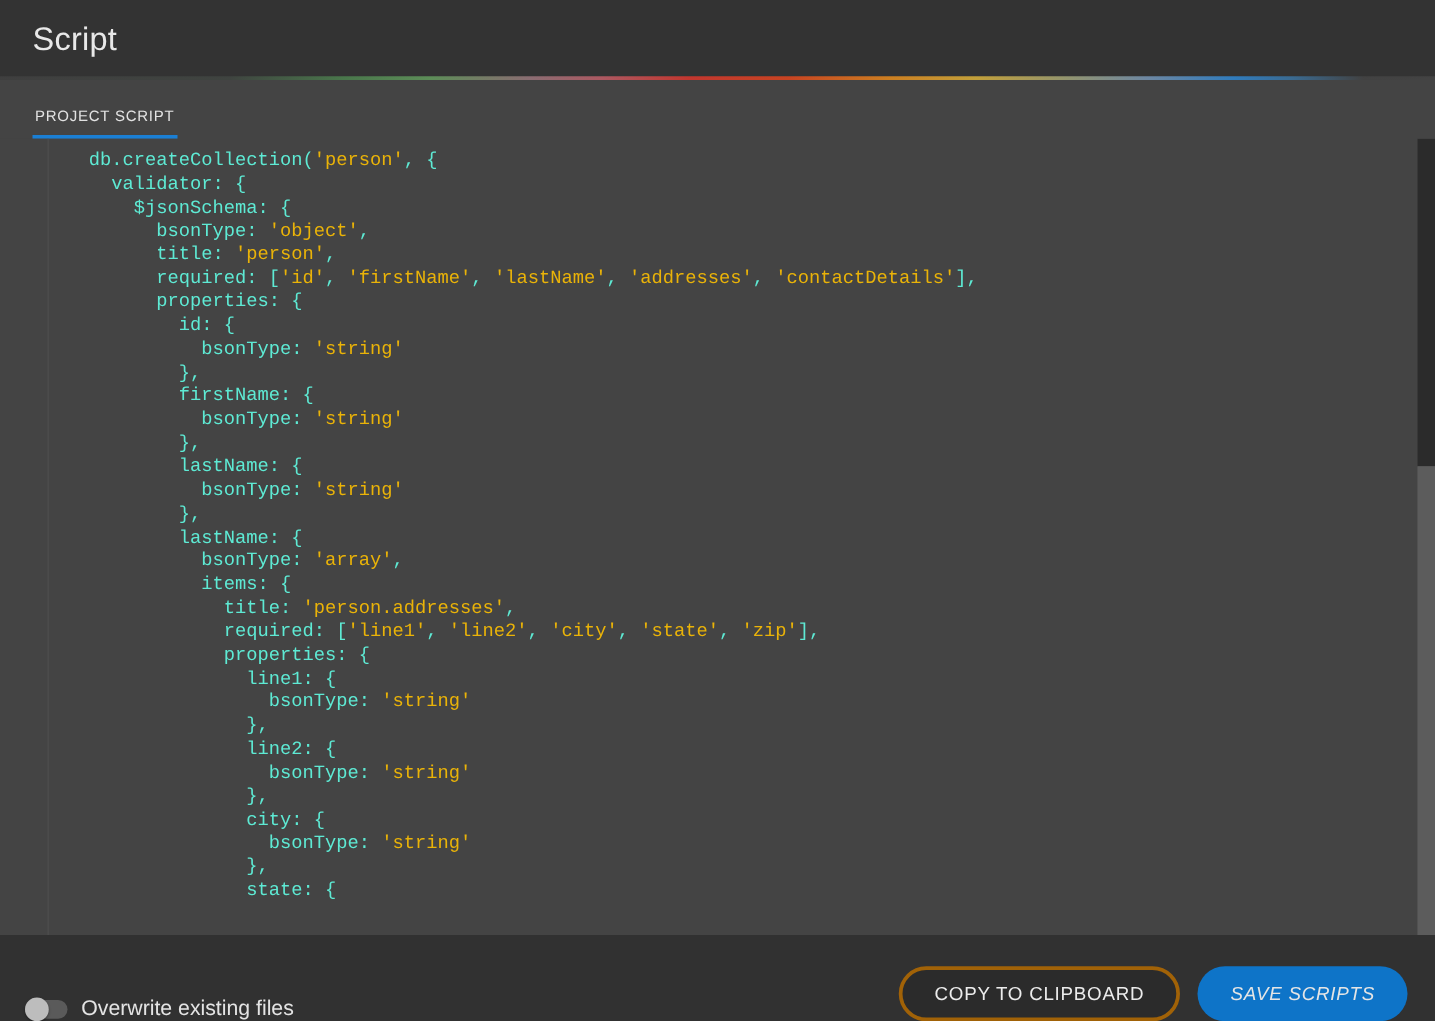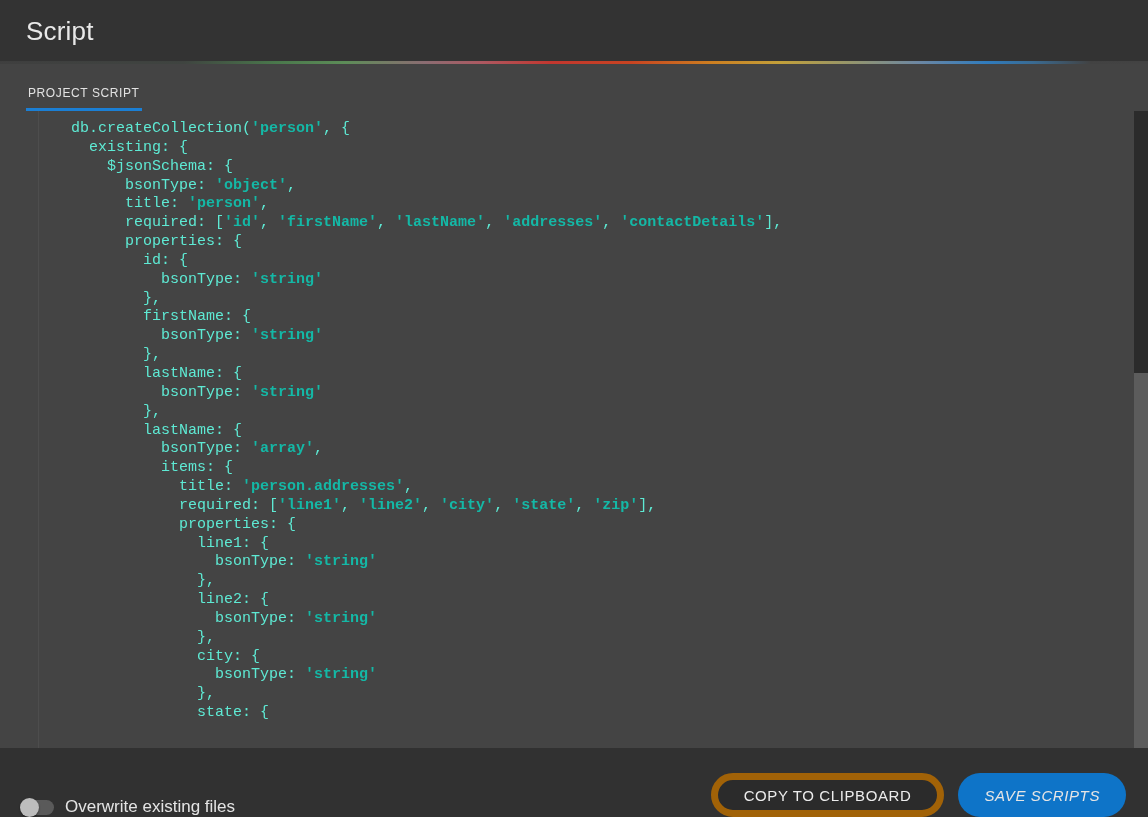--- a/index.html
+++ b/index.html
@@ -117,21 +117,21 @@
   pre.code {
     margin: 0;
     padding: 0 0 0 32px;
     font-family: "Liberation Mono", "DejaVu Sans Mono", monospace;
     font-size: 15px;
     line-height: 18.85px;
     color: #d4d4d4;
     white-space: pre;
     letter-spacing: 0px;
   }
-  .tok-str { color: #14b8a6; font-weight: bold; }
+  .tok-str { color: #eab308; }
   .tok-plain { color: #5eead4; }
 
   
   .scrollbar-track {
     position: absolute;
     right: 0;
     top: 0;
     width: 14px;
     height: 100%;
     background: #4a4a4a;
@@ -199,21 +199,21 @@
     font-family: "Liberation Sans", sans-serif;
     font-size: 15px;
     letter-spacing: 0.6px;
     height: 44px;
     padding: 0 26px;
     margin-left: 14px;
   }
   .btn-ghost {
     background: #2b2b2b;
     color: #ececec;
-    border: 7px solid #a16207;
+    border: 3px solid #a16207;
   }
   .btn-primary {
     background: #0e74c8;
     color: #e5e5e5;
     font-style: italic;
   }
 </style>
 </head>
 <body>
 
@@ -228,21 +228,21 @@
     <div class="tab">
       <span>PROJECT SCRIPT</span>
       <div class="tab-underline"></div>
     </div>
   </div>
 
   <div class="code-area">
     <div class="gutter"></div>
     <div class="code-scroll">
       <pre class="code"><span class="tok-plain">db.createCollection(</span><span class="tok-str">'person'</span><span class="tok-plain">, {</span>
-<span class="tok-plain">  existing: {</span>
+<span class="tok-plain">  validator: {</span>
 <span class="tok-plain">    $jsonSchema: {</span>
 <span class="tok-plain">      bsonType: </span><span class="tok-str">'object'</span><span class="tok-plain">,</span>
 <span class="tok-plain">      title: </span><span class="tok-str">'person'</span><span class="tok-plain">,</span>
 <span class="tok-plain">      required: [</span><span class="tok-str">'id'</span><span class="tok-plain">, </span><span class="tok-str">'firstName'</span><span class="tok-plain">, </span><span class="tok-str">'lastName'</span><span class="tok-plain">, </span><span class="tok-str">'addresses'</span><span class="tok-plain">, </span><span class="tok-str">'contactDetails'</span><span class="tok-plain">],</span>
 <span class="tok-plain">      properties: {</span>
 <span class="tok-plain">        id: {</span>
 <span class="tok-plain">          bsonType: </span><span class="tok-str">'string'</span><span class="tok-plain"></span>
 <span class="tok-plain">        },</span>
 <span class="tok-plain">        firstName: {</span>
 <span class="tok-plain">          bsonType: </span><span class="tok-str">'string'</span><span class="tok-plain"></span>

